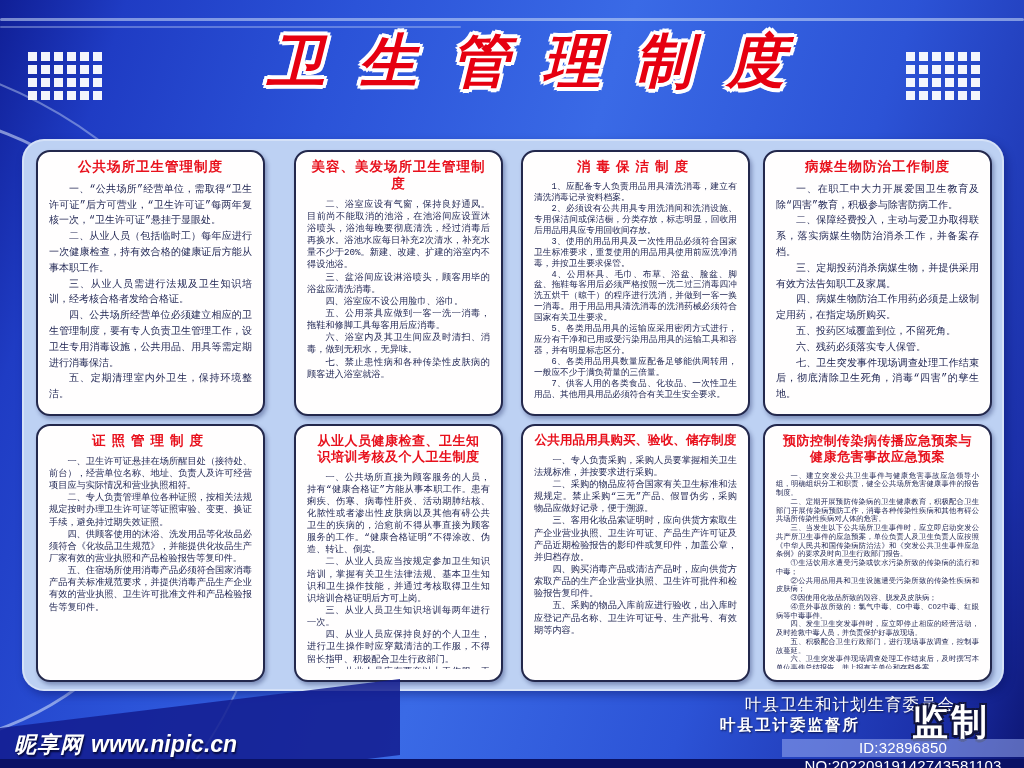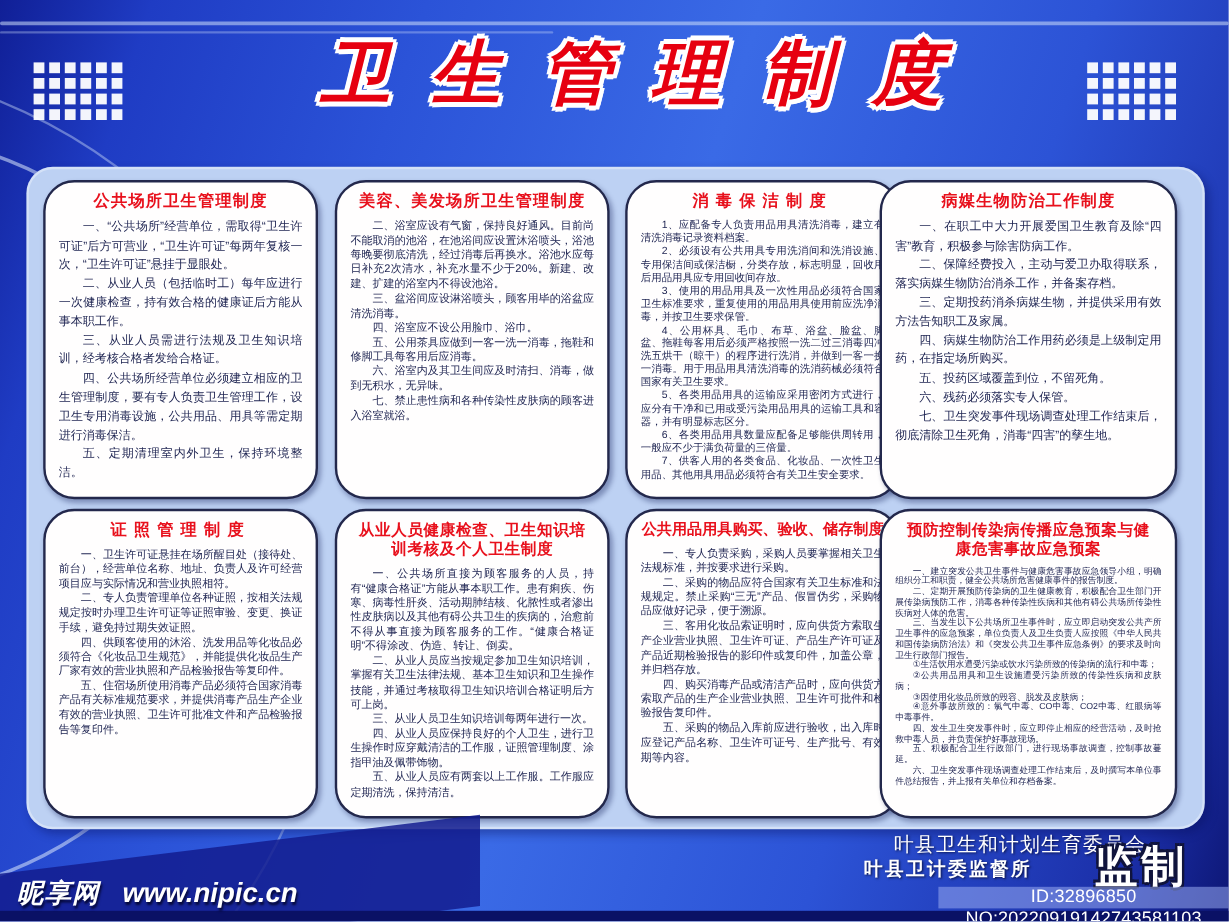--- a/index.html
+++ b/index.html
@@ -24,45 +24,45 @@
     font-size:58px; color:#e60010; letter-spacing:34px; text-indent:34px; line-height:1.1;
     text-shadow:-3px -3px 0 #fff,3px -3px 0 #fff,-3px 3px 0 #fff,3px 3px 0 #fff,0 -4px 0 #fff,0 4px 0 #fff,-4px 0 0 #fff,4px 0 0 #fff;
     padding-left:28px;
   }
   
   .backdrop { position:absolute; left:22px; top:139px; width:982px; height:552px; background:#bdd1f3; border-radius:22px; box-shadow:inset 0 0 0 2px rgba(255,255,255,.35), 3px 4px 8px rgba(8,16,90,.4); }
   .arc { position:absolute; border-radius:50%; pointer-events:none; }
   .arc1 { width:640px; height:640px; left:-430px; top:110px; border:3px solid rgba(220,234,253,.55); }
   .arc2 { width:900px; height:900px; left:-620px; top:50px; border:2px solid rgba(220,234,253,.4); }
   
-  .panel { position:absolute; background:#fffefe; border:2px solid #23284c; border-radius:26px; padding:7px 11px 6px; box-shadow:2px 3px 4px rgba(10,20,80,.35); }
+  .panel { position:absolute; background:#fffefe; border:2px solid #23284c; border-radius:14px; padding:7px 11px 6px; box-shadow:2px 3px 4px rgba(10,20,80,.35);font-family:Liberation Mono, monospace; }
   .r1 { top:150px; height:266px; }
   .r2 { top:424px; height:258px; }
-  .c1 { left:36px; width:229px; } .c2 { left:279px; width:229px; }
-  .c3 { left:521px; width:229px; } .c4 { left:733px; width:248px; }
+  .c1 { left:36px; width:229px; } .c2 { left:294px; width:209px; }
+  .c3 { left:521px; width:229px; } .c4 { left:763px; width:229px; }
   .panel h3 { color:#e8101c; text-align:center; font-size:13.5px; font-weight:700; letter-spacing:1px; line-height:1.25; margin:1px 0 5px; }
   .panel h3.t-wide { letter-spacing:6px; }
   .panel h3.t-long { font-size:12.6px; letter-spacing:0; }
   .panel h3.t-two { font-size:13px; letter-spacing:.5px; padding:0 6px; }
   .panel-body { overflow:hidden; height:calc(100% - 26px); }
   .panel-body.under-two { height:calc(100% - 44px); }
   .panel p { margin:0; text-indent:2em; text-align:justify; color:#1c2250; font-size:9.2px; line-height:1.32; }
   .roomy .panel-body p { font-size:10px; line-height:1.58; }
   .dense .panel-body p { font-size:8.7px; line-height:1.26; }
   .small .panel-body p { font-size:7.3px; line-height:1.2; }
   
   .dark-band { position:absolute; left:-40px; bottom:-14px; width:440px; height:76px; background:#131c8e; transform:skewY(-7deg); opacity:.85; }
   .bottom-strip { position:absolute; left:0; right:0; bottom:0; height:9px; background:#0a1165; }
   .footer-org { position:absolute; left:625px; top:694px; width:330px; text-align:center; color:#fff; text-shadow:1px 1px 2px rgba(0,0,20,.7); }
   .footer-org .l1 { font-size:16.5px; font-weight:400; line-height:1.25; letter-spacing:1px;text-align:right; }
   .footer-org .l2 { font-size:15.5px; font-weight:700; line-height:1.3; letter-spacing:2px; }
   .seal { position:absolute; left:912px; top:698px; font-size:36px; font-weight:900; color:#fff; letter-spacing:3px;
           text-shadow:-2px -2px 0 #10143c,2px -2px 0 #10143c,-2px 2px 0 #10143c,2px 2px 0 #10143c,0 3px 0 #10143c; }
   .id-strip { position:absolute; left:782px; top:739px; width:242px; height:18px; background:rgba(152,170,240,.55); color:#fff; font-size:15px; line-height:18px; text-align:center; letter-spacing:.2px; }
-  .watermark { position:absolute; left:14px; top:730px; color:#fff; display:flex; align-items:baseline; gap:19px; }
+  .watermark { position:absolute; left:14px; top:730px; color:#fff; display:flex; align-items:baseline; gap:8px; }
   .watermark .brand { font-size:22px; font-weight:900; font-style:italic; letter-spacing:1px; text-shadow:1px 2px 2px rgba(0,0,30,.8); }
   .watermark .url { font-size:23px; font-weight:700; font-style:italic; text-shadow:1px 2px 2px rgba(0,0,30,.8); }
 </style>
 </head>
 <body>
 
 <div class="poster">
   <div class="arc arc1"></div>
   <div class="arc arc2"></div>
   <div class="top-line1"></div>
@@ -179,21 +179,21 @@
         <p>四、供顾客使用的沐浴、洗发用品等化妆品必须符合《化妆品卫生规范》，并能提供化妆品生产厂家有效的营业执照和产品检验报告等复印件。</p>
         <p>五、住宿场所使用消毒产品必须符合国家消毒产品有关标准规范要求，并提供消毒产品生产企业有效的营业执照、卫生许可批准文件和产品检验报告等复印件。</p>
       </div>
   </div>
   <div class="panel r2 c2">
     <h3 class="t-two">从业人员健康检查、卫生知识培训考核及个人卫生制度</h3>
     <div class="panel-body under-two">
         <p>一、公共场所直接为顾客服务的人员，持有“健康合格证”方能从事本职工作。患有痢疾、伤寒、病毒性肝炎、活动期肺结核、化脓性或者渗出性皮肤病以及其他有碍公共卫生的疾病的，治愈前不得从事直接为顾客服务的工作。“健康合格证明”不得涂改、伪造、转让、倒卖。</p>
         <p>二、从业人员应当按规定参加卫生知识培训，掌握有关卫生法律法规、基本卫生知识和卫生操作技能，并通过考核取得卫生知识培训合格证明后方可上岗。</p>
         <p>三、从业人员卫生知识培训每两年进行一次。</p>
-        <p>四、从业人员应保持良好的个人卫生，进行卫生操作时应穿戴清洁的工作服，证照管理制度、涂指甲油及佩带饰物。</p>
+        <p>四、从业人员应保持良好的个人卫生，进行卫生操作时应穿戴清洁的工作服，不得留长指甲、积极配合卫生行政部门。</p>
         <p>五、从业人员应有两套以上工作服。工作服应定期清洗，保持清洁。</p>
       </div>
   </div>
   <div class="panel r2 c3">
     <h3 class="t-long">公共用品用具购买、验收、储存制度</h3>
     <div class="panel-body">
         <p>一、专人负责采购，采购人员要掌握相关卫生法规标准，并按要求进行采购。</p>
         <p>二、采购的物品应符合国家有关卫生标准和法规规定。禁止采购“三无”产品、假冒伪劣，采购物品应做好记录，便于溯源。</p>
         <p>三、客用化妆品索证明时，应向供货方索取生产企业营业执照、卫生许可证、产品生产许可证及产品近期检验报告的影印件或复印件，加盖公章，并归档存放。</p>
         <p>四、购买消毒产品或清洁产品时，应向供货方索取产品的生产企业营业执照、卫生许可批件和检验报告复印件。</p>

